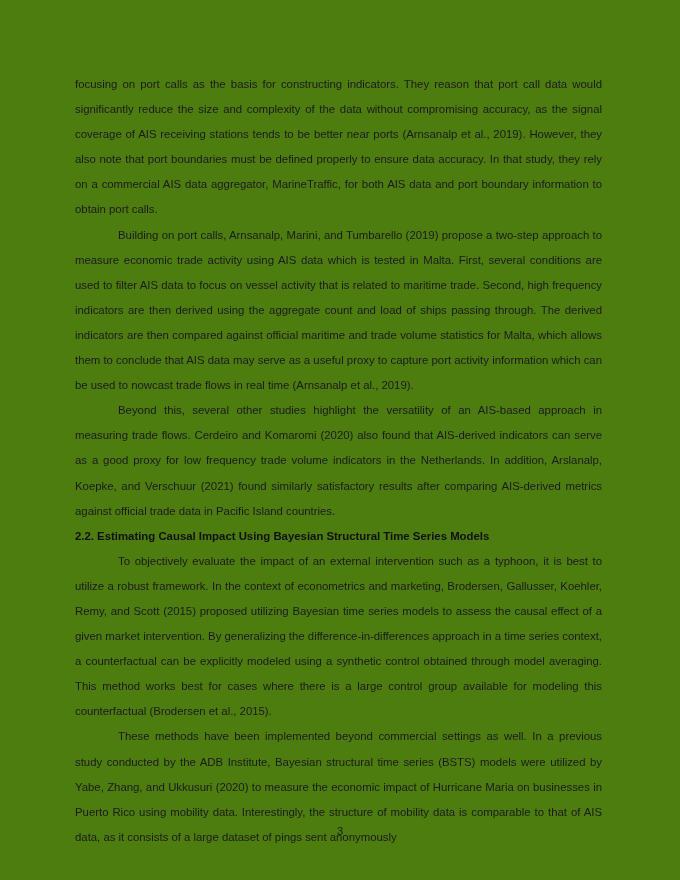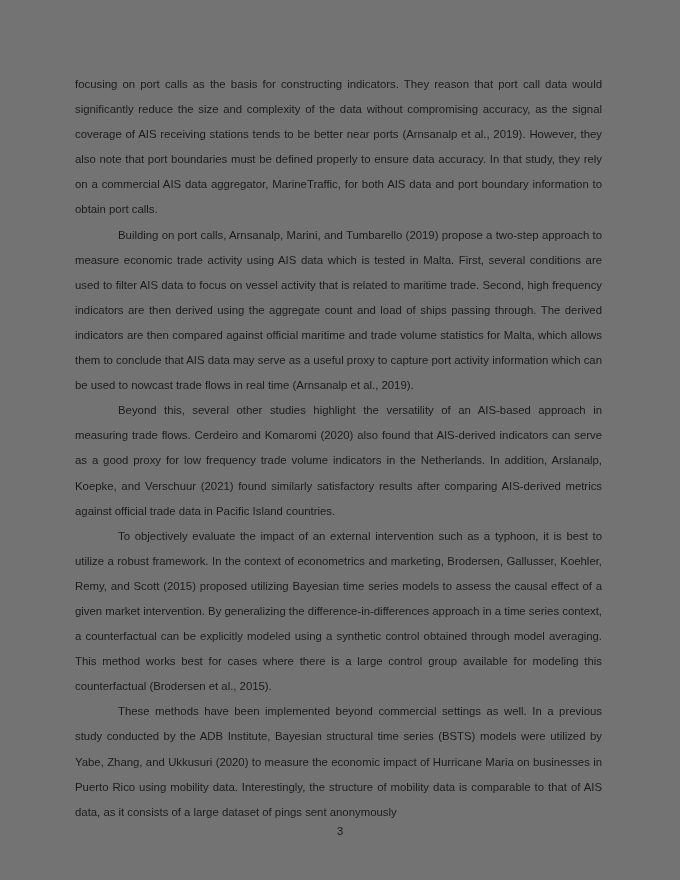--- a/index.html
+++ b/index.html
@@ -12,21 +12,21 @@
     height: 880px;
     position: relative;
     font-family: "Liberation Sans", sans-serif;
     color: #1a1a1a;
     overflow: hidden;
   }
 
   .page {
     position: absolute;
     inset: 0;
-    background: #737373;
+    background: #4d7c0f;
   }
 
   .content {
     position: absolute;
     left: 75px;
     top: 72px;
     width: 527px;
   }
 
   p.body-text {
@@ -70,20 +70,21 @@
 
 <div class="page">
   <div class="content">
 
     <p class="body-text no-indent">focusing on port calls as the basis for constructing indicators. They reason that port call data would significantly reduce the size and complexity of the data without compromising accuracy, as the signal coverage of AIS receiving stations tends to be better near ports (Arnsanalp et al., 2019). However, they also note that port boundaries must be defined properly to ensure data accuracy. In that study, they rely on a commercial AIS data aggregator, MarineTraffic, for both AIS data and port boundary information to obtain port calls.</p>
 
     <p class="body-text">Building on port calls, Arnsanalp, Marini, and Tumbarello (2019) propose a two-step approach to measure economic trade activity using AIS data which is tested in Malta. First, several conditions are used to filter AIS data to focus on vessel activity that is related to maritime trade. Second, high frequency indicators are then derived using the aggregate count and load of ships passing through. The derived indicators are then compared against official maritime and trade volume statistics for Malta, which allows them to conclude that AIS data may serve as a useful proxy to capture port activity information which can be used to nowcast trade flows in real time (Arnsanalp et al., 2019).</p>
 
     <p class="body-text">Beyond this, several other studies highlight the versatility of an AIS-based approach in measuring trade flows. Cerdeiro and Komaromi (2020) also found that AIS-derived indicators can serve as a good proxy for low frequency trade volume indicators in the Netherlands. In addition, Arslanalp, Koepke, and Verschuur (2021) found similarly satisfactory results after comparing AIS-derived metrics against official trade data in Pacific Island countries.</p>
 
+    <h2 class="section-heading">2.2. Estimating Causal Impact Using Bayesian Structural Time Series Models</h2>
 
     <p class="body-text">To objectively evaluate the impact of an external intervention such as a typhoon, it is best to utilize a robust framework. In the context of econometrics and marketing, Brodersen, Gallusser, Koehler, Remy, and Scott (2015) proposed utilizing Bayesian time series models to assess the causal effect of a given market intervention. By generalizing the difference-in-differences approach in a time series context, a counterfactual can be explicitly modeled using a synthetic control obtained through model averaging. This method works best for cases where there is a large control group available for modeling this counterfactual (Brodersen et al., 2015).</p>
 
     <p class="body-text">These methods have been implemented beyond commercial settings as well. In a previous study conducted by the ADB Institute, Bayesian structural time series (BSTS) models were utilized by Yabe, Zhang, and Ukkusuri (2020) to measure the economic impact of Hurricane Maria on businesses in Puerto Rico using mobility data. Interestingly, the structure of mobility data is comparable to that of AIS data, as it consists of a large dataset of pings sent anonymously</p>
 
   </div>
 
   <div class="page-number">3</div>
 </div>
 

